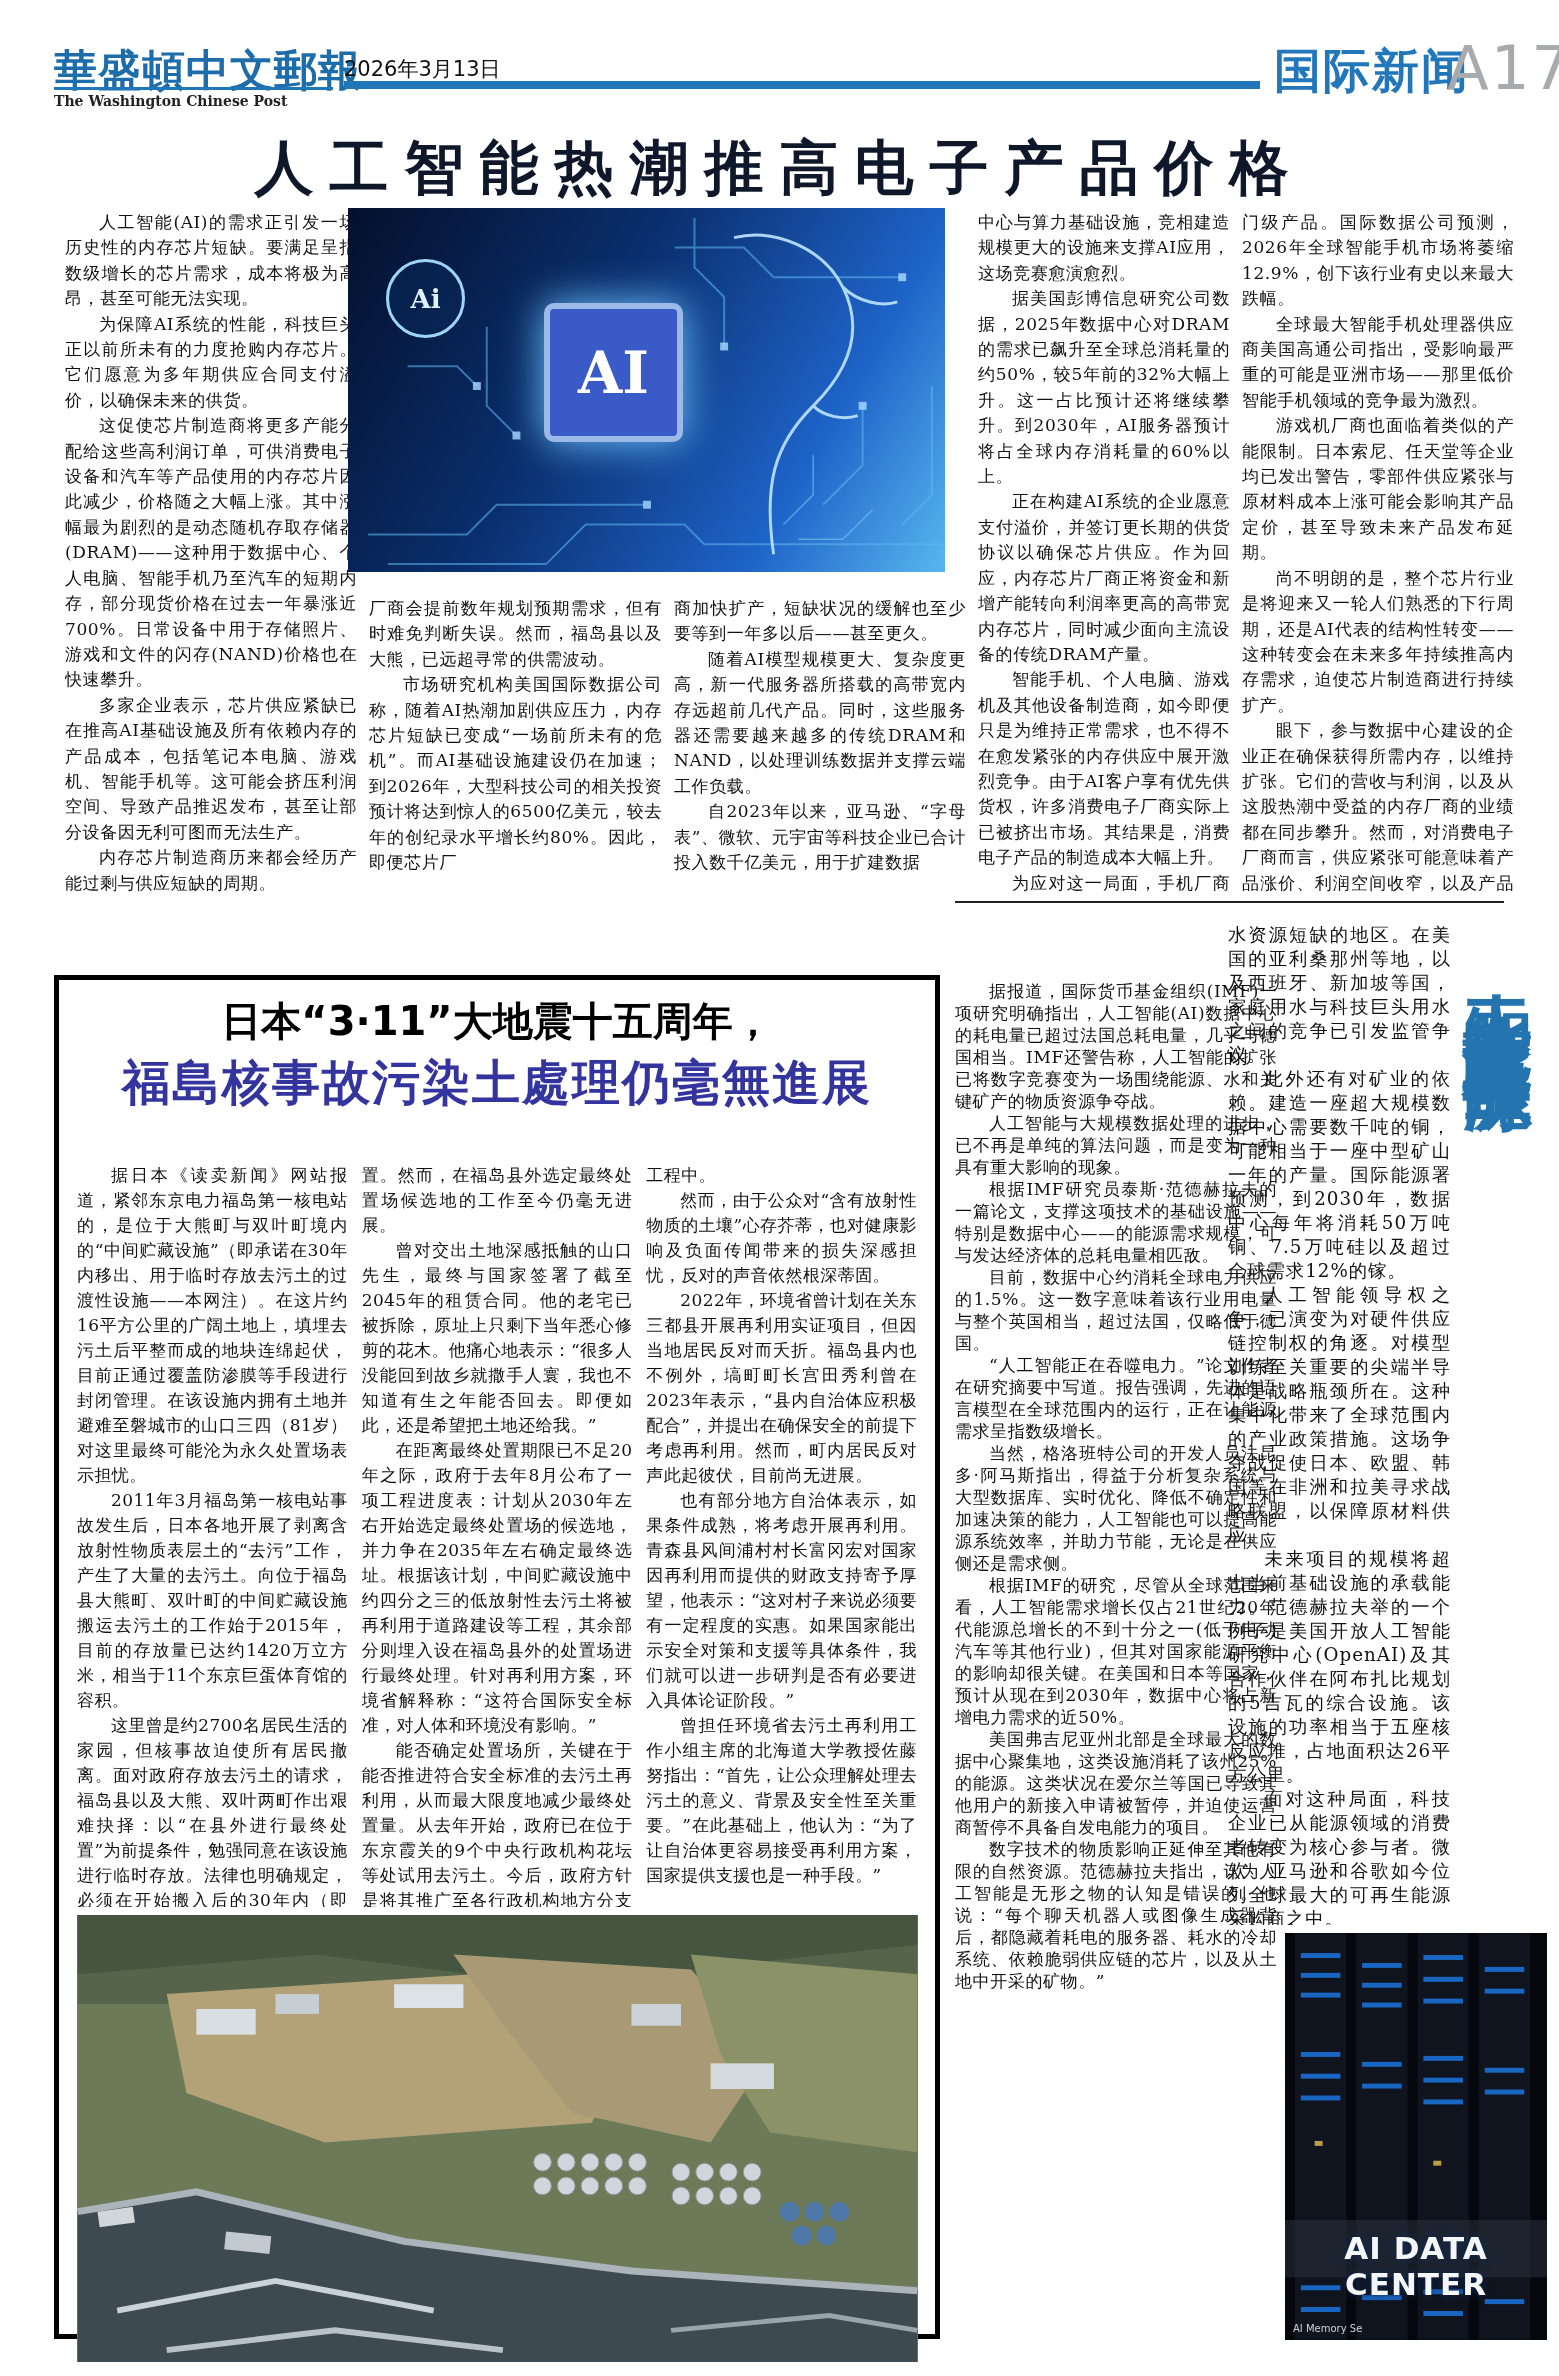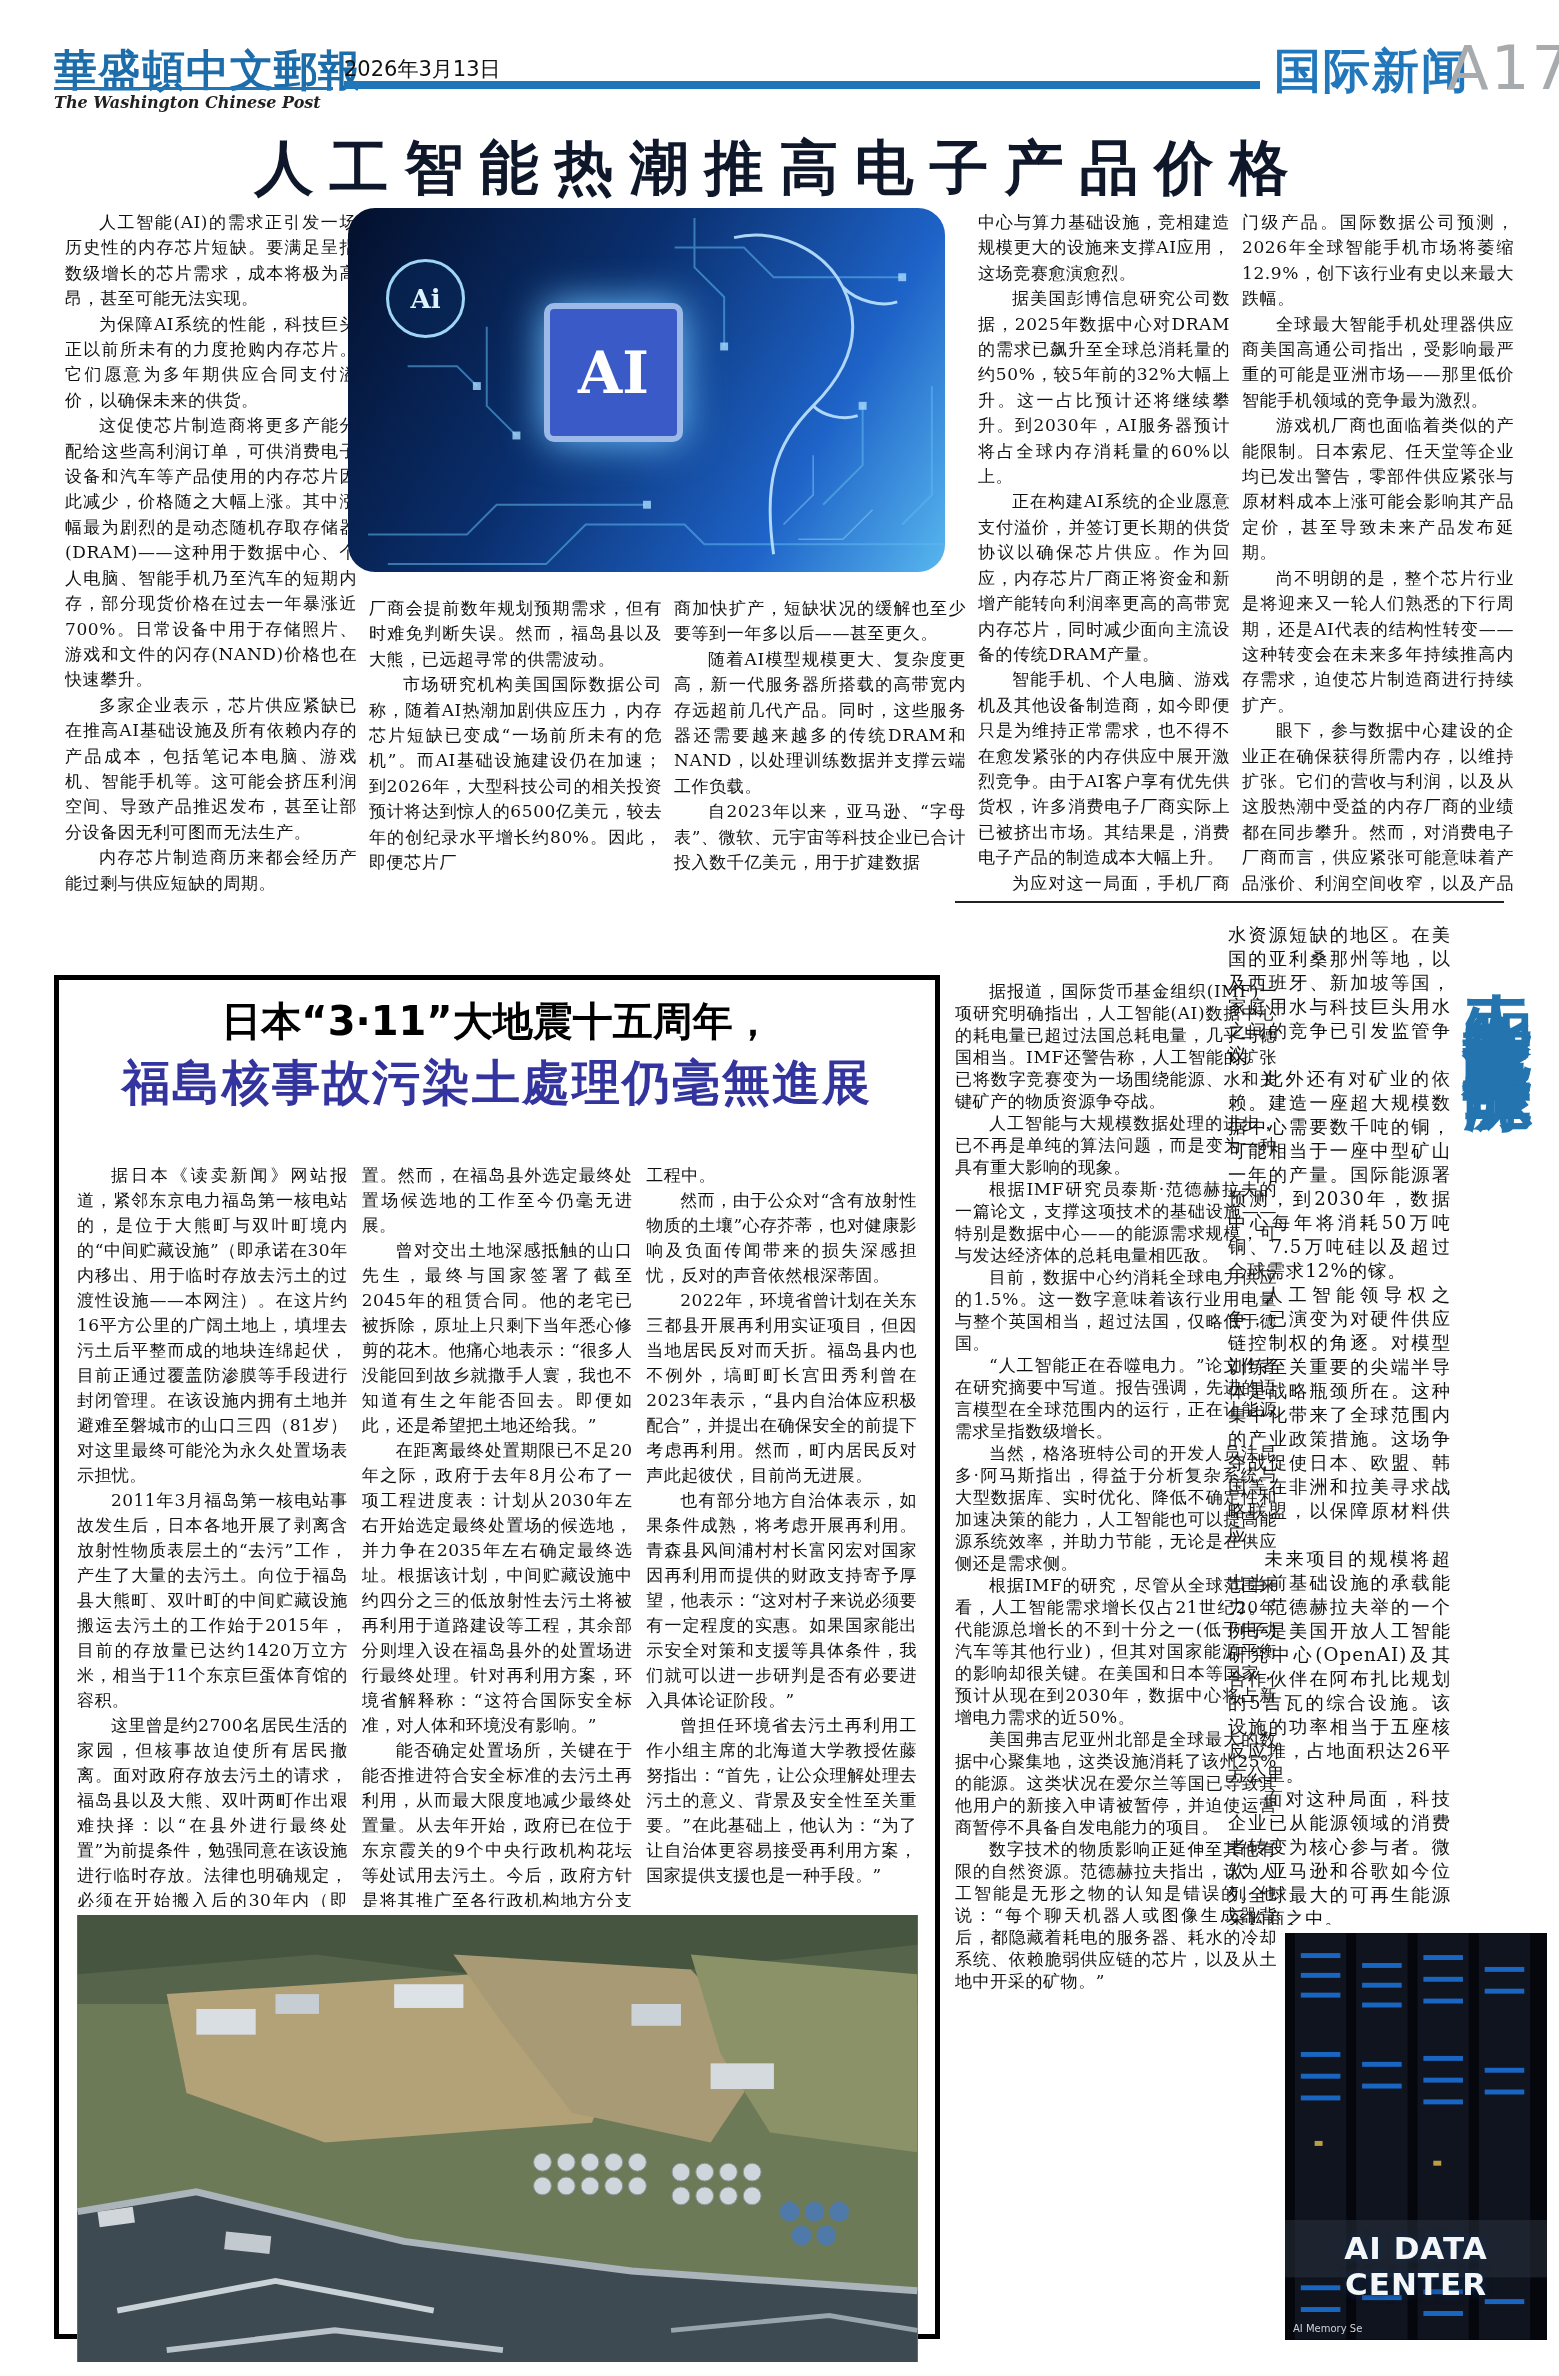--- a/index.html
+++ b/index.html
@@ -4,38 +4,38 @@
 <style>
   html,body{margin:0;padding:0;background:#e8e8e8;}
   .page{position:relative;width:1559px;height:2376px;background:#ffffff;margin:0 auto;
         font-family:"DejaVu Serif","Liberation Serif",serif;color:#111;overflow:hidden;}
   .abs{position:absolute;}
   .sans{font-family:"DejaVu Sans","Liberation Sans",sans-serif;}
 
   
   .masthead-cn{left:54px;top:42px;font-size:43px;font-weight:900;color:#1d6dab;letter-spacing:1px;}
   .masthead-rule{left:54px;top:87px;width:279px;height:3px;background:#1f76b8;}
-  .masthead-en{left:54px;top:93px;font-size:16px;font-weight:bold;font-style:italic;color:#222;}
+  .masthead-en{left:54px;top:93px;font-size:14px;font-weight:bold;color:#222;}
   .issue-date{left:344px;top:55px;font-size:21px;color:#111;}
   .header-rule{left:344px;top:81px;width:916px;height:8px;background:#1f76b8;}
   .section-label{left:1274px;top:40px;font-size:47px;font-weight:900;color:#2277bb;letter-spacing:2px;}
   .page-number{left:1447px;top:32px;font-size:61px;font-weight:400;color:#a8abae;letter-spacing:2px;}
 
   
   .main-headline{left:94px;top:129px;width:1371px;text-align:center;font-size:59px;font-weight:900;
                  color:#0f172a;letter-spacing:16px;}
   .main-cols{left:45px;top:210px;width:1460px;height:689px;display:flex;gap:12px;margin-left:20px;}
   .col{overflow:hidden;box-sizing:border-box;}
   .mcol{height:689px;font-size:17px;line-height:25.4px;letter-spacing:0.6px;}
   .under-img{padding-top:386px;}
   .col p{margin:0;text-indent:2em;text-align:justify;}
   .col p.cont{text-indent:0;}
 
   
-  .ai-image{left:348px;top:208px;width:597px;height:364px;background:linear-gradient(120deg,#04102c 0%,#0a2f6e 40%,#1e63c8 75%,#58b7ef 100%);overflow:hidden;border-radius:27px;}
+  .ai-image{left:348px;top:208px;width:597px;height:364px;background:linear-gradient(120deg,#04102c 0%,#0a2f6e 40%,#1e63c8 75%,#58b7ef 100%);overflow:hidden;}
   .ai-image svg{position:absolute;left:0;top:0;}
   .atom-badge{position:absolute;left:38px;top:51px;width:73px;height:73px;border-radius:50%;
               border:3px solid #9fd6f5;color:#dff2ff;display:flex;align-items:center;justify-content:center;
               font-size:26px;font-weight:bold;background:rgba(10,40,90,.55);}
   .ai-chip{position:absolute;left:196px;top:95px;width:127px;height:127px;background:#3a5bc7;
            border:6px solid #9db9e8;border-radius:10px;display:flex;align-items:center;justify-content:center;
            color:#fff;font-size:57px;font-weight:900;box-shadow:0 0 40px #6fc2ff;}
 
   
   .right-rule{left:955px;top:901px;width:549px;height:2px;background:#222;}

